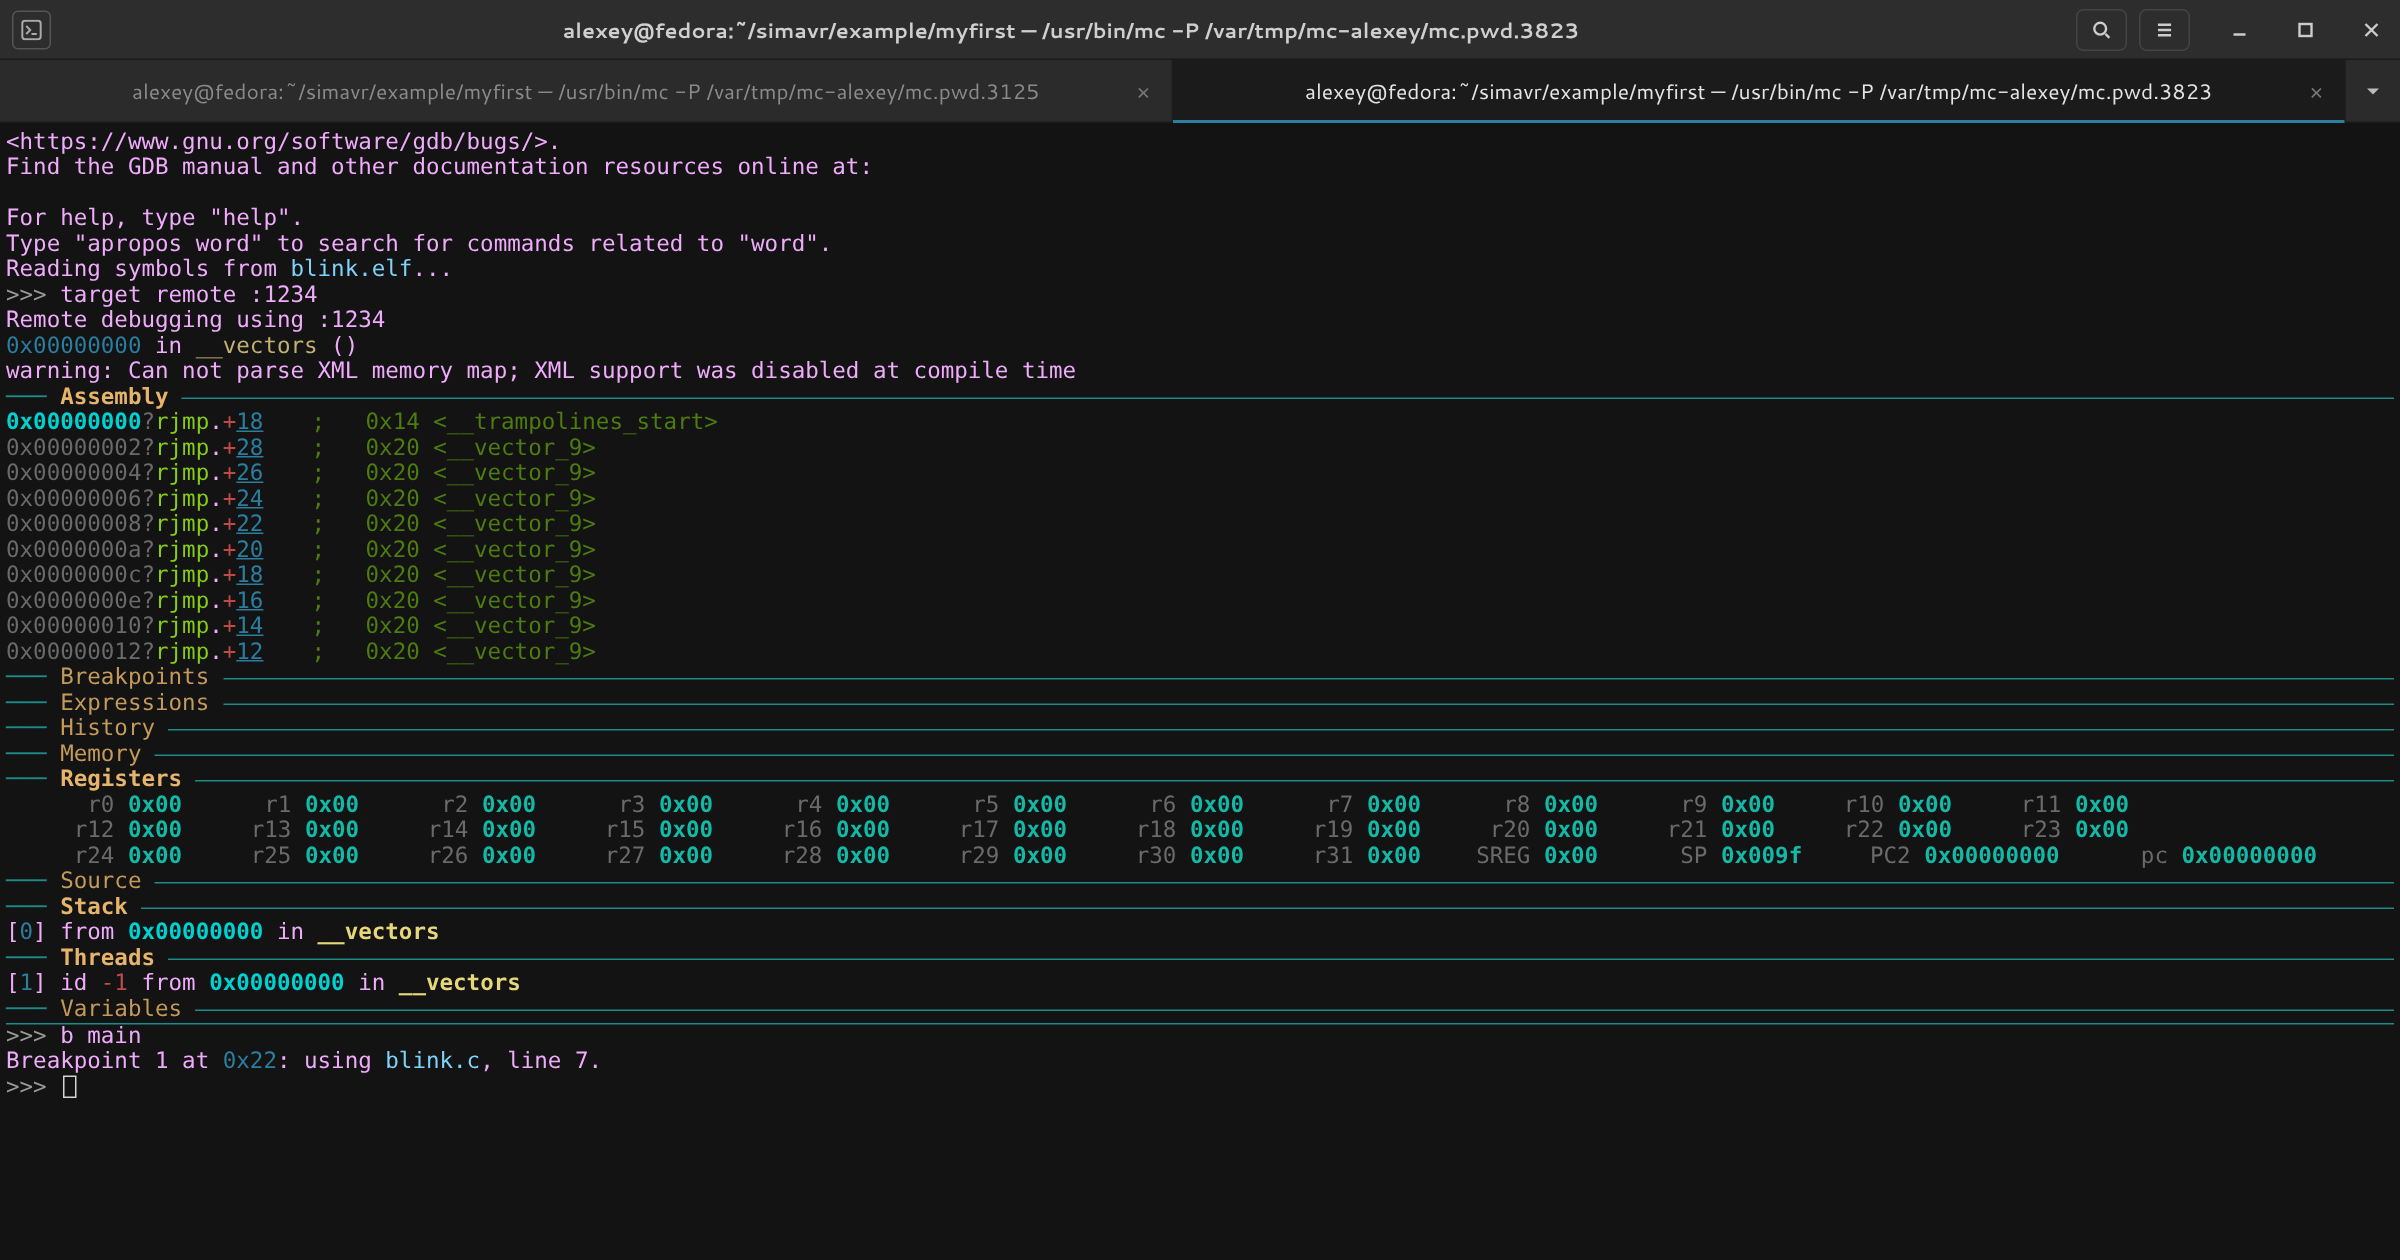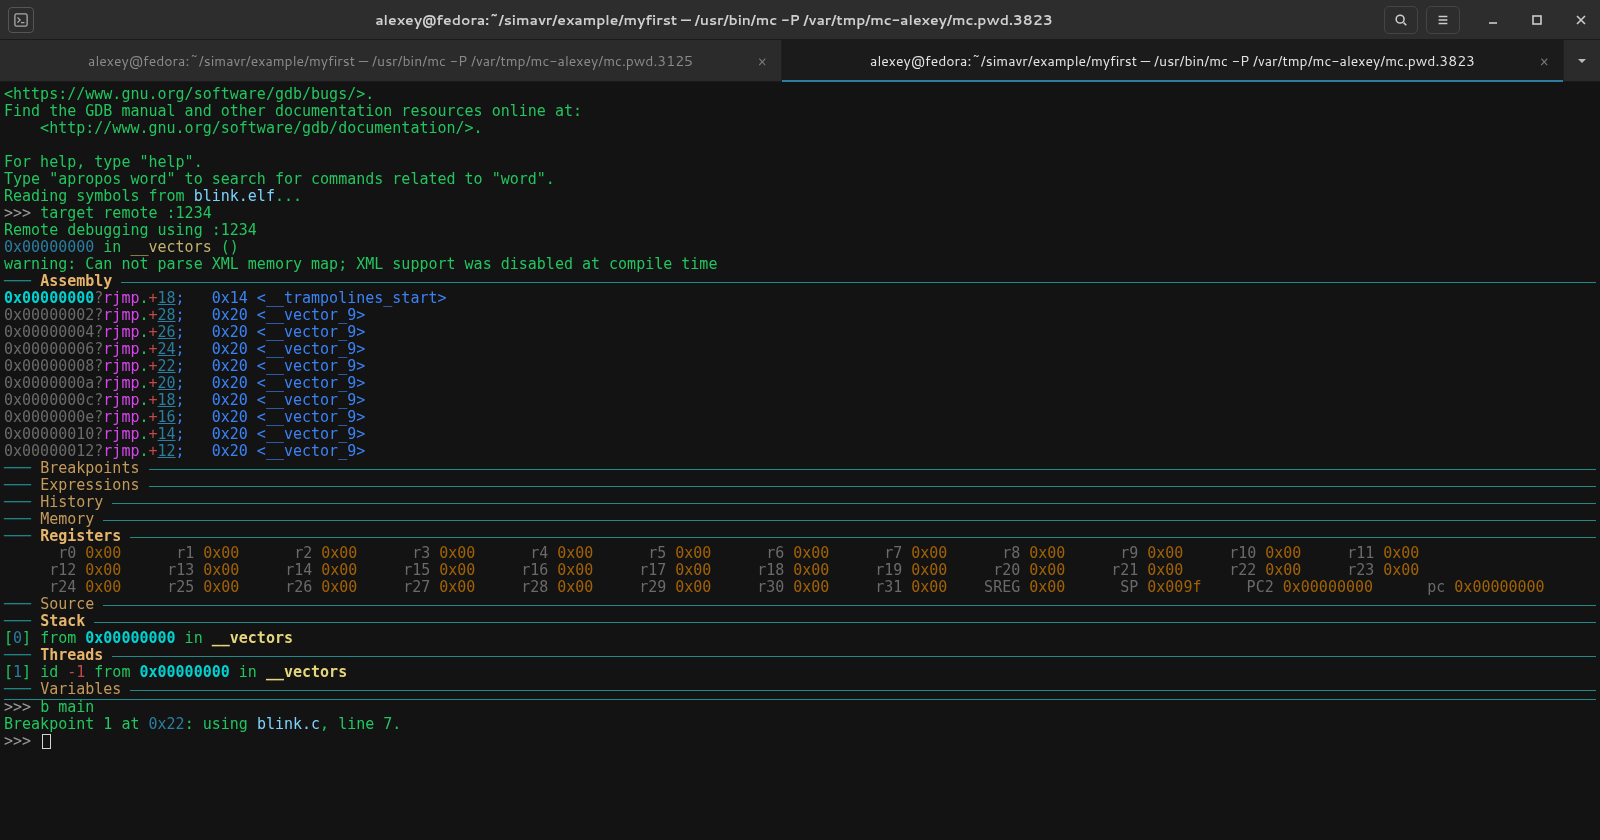--- a/index.html
+++ b/index.html
@@ -17,32 +17,32 @@
   .tab.active::after{content:"";position:absolute;left:0;right:0;bottom:-1px;height:2px;background:#2a7ea0;}
   .tabdrop { width:36px; display:flex; align-items:center; justify-content:center; color:#aaa;}
   .term { padding:4px 4px 4px 4px; line-height:17px; letter-spacing:0; }
   .ln { white-space:pre; }
   .prompt { color:#9a9a9a;}
   .addr { color:#2a7ea0;}
   .addr-b { color:#00d2d2; font-weight:bold;}
   .fn { color:#c2b270;}
   .fn-b { color:#e6d77a; font-weight:bold;}
   .file { color:#7dd3fc;}
-  .mn { color:#d946ef;}
+  .mn { color:#84cc16;}
   .plus { color:#c04a4a;}
   .num { color:#2a7ea0;text-decoration:underline;}
-  .cmt { color:#3b82f6;}
+  .cmt { color:#4d7c0f;margin-left:32px;}
   .dim { color:#6a6a6a;}
   .hdr { color:#c49a5a;}
   .hdr-b { color:#e6b56b; font-weight:bold;}
   .reg { color:#6a6a6a;}
-  .val-b { color:#a16207; font-weight:normal;}
+  .val-b { color:#14b8a6; font-weight:bold;}
   .stackidx{color:#2a7ea0;}
   .tid{color:#c04a4a;}
-  .white{color:#22c55e;}
+  .white{color:#f0abfc;}
   .hr-row{ display:flex; align-items:center; white-space:pre;}
   .hr-line{ flex:1; border-top:1px solid #1e8a8a; position:relative; top:1px;}
   .hr-pre{ color:#1e8a8a;}
   .reg-row{display:flex; white-space:pre;}
   .reg-cell{flex:0 0 118px;}
   .asm-row{display:flex; white-space:pre;}
   .cursor{display:inline-block;width:9px;height:15px;border:1px solid #d4d4d4;vertical-align:middle;margin-left:2px;}
 </style>
 </head>
 <body>
@@ -97,21 +97,20 @@
   <div class="tabdrop">
     <svg width="12" height="12" viewBox="0 0 12 12" fill="#bbb">
         <path d="M2 4l4 4 4-4z"></path>
       </svg>
   </div>
 </div>
 
 <div class="term">
   <div class="ln white">&lt;https://www.gnu.org/software/gdb/bugs/&gt;.</div>
   <div class="ln white">Find the GDB manual and other documentation resources online at:</div>
-  <div class="ln white">    &lt;http://www.gnu.org/software/gdb/documentation/&gt;.</div>
   <div class="ln">&nbsp;</div>
   <div class="ln white">For help, type "help".</div>
   <div class="ln white">Type "apropos word" to search for commands related to "word".</div>
   <div class="ln"><span class="white">Reading symbols from </span><span class="file">blink.elf</span><span class="white">...</span></div>
   <div class="ln"><span class="prompt">&gt;&gt;&gt; </span><span class="white">target remote :1234</span></div>
   <div class="ln white">Remote debugging using :1234</div>
   <div class="ln"><span class="addr">0x00000000</span><span class="white"> in </span><span class="fn">__vectors</span><span class="white"> ()</span></div>
   <div class="ln white">warning: Can not parse XML memory map; XML support was disabled at compile time</div>
 
   <div class="hr-row"><span class="hr-pre">─── </span><span class="hdr-b">Assembly</span><span class="hr-pre"> </span><div class="hr-line"></div></div>

